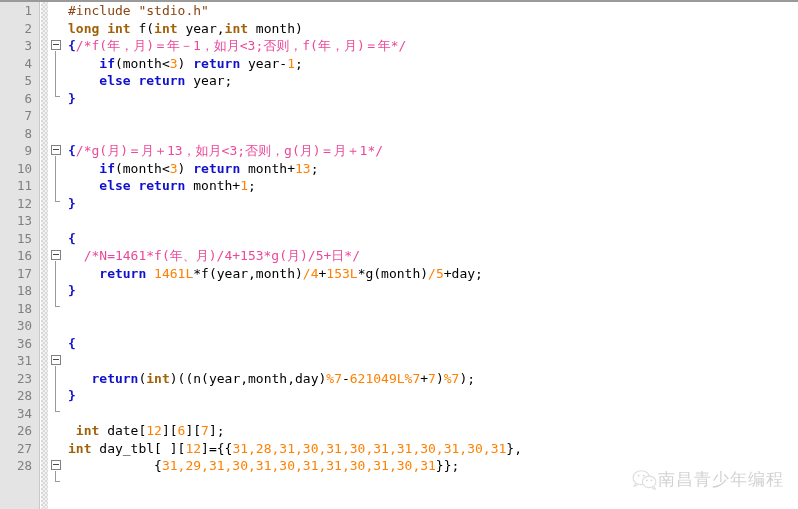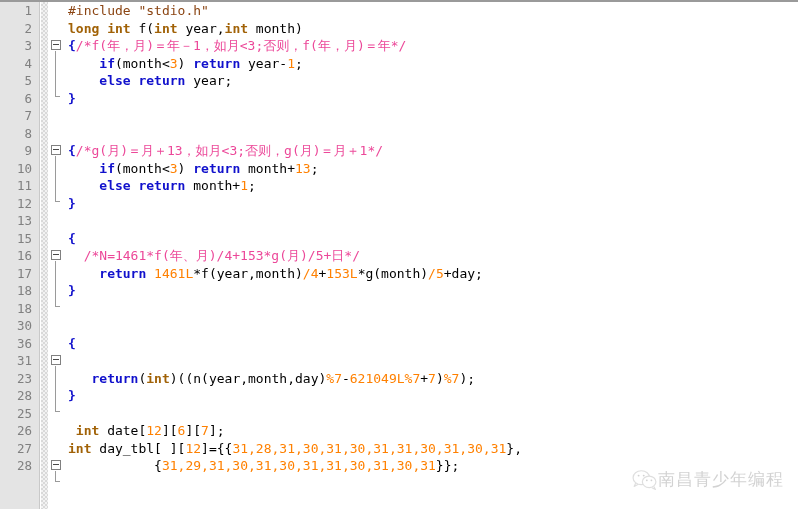--- a/index.html
+++ b/index.html
@@ -191,21 +191,21 @@
         <div class="line"><span class="lno">15</span><span class="code"><span class="t-kw">{</span></span></div>
         <div class="line"><span class="lno">16</span><span class="code"><span class="t-id">  </span><span class="t-cmt">/*N=1461*f(年、月)/4+153*g(月)/5+日*/</span></span></div>
         <div class="line"><span class="lno">17</span><span class="code"><span class="t-id">    </span><span class="t-kw">return</span><span class="t-id"> </span><span class="t-num">1461L</span><span class="t-id">*f(year,month)</span><span class="t-num">/4</span><span class="t-id">+</span><span class="t-num">153L</span><span class="t-id">*g(month)</span><span class="t-num">/5</span><span class="t-id">+day;</span></span></div>
         <div class="line"><span class="lno">18</span><span class="code"><span class="t-kw">}</span></span></div>
         <div class="line"><span class="lno">18</span><span class="code"></span></div>
         <div class="line"><span class="lno">30</span></div>
         <div class="line"><span class="lno">36</span><span class="code"><span class="t-kw">{</span></span></div>
         <div class="line"><span class="lno">31</span><span class="code"><span class="t-id">  </span></span></div>
         <div class="line"><span class="lno">23</span><span class="code"><span class="t-id">   </span><span class="t-kw">return</span><span class="t-id">(</span><span class="t-type">int</span><span class="t-id">)((n(year,month,day)</span><span class="t-num">%7</span><span class="t-id">-</span><span class="t-num">621049L</span><span class="t-num">%7</span><span class="t-id">+</span><span class="t-num">7</span><span class="t-id">)</span><span class="t-num">%7</span><span class="t-id">);</span></span></div>
         <div class="line"><span class="lno">28</span><span class="code"><span class="t-kw">}</span></span></div>
-        <div class="line"><span class="lno">25</span><span class="code"></span></div>
+        <div class="line"><span class="lno">34</span><span class="code"></span></div>
         <div class="line"><span class="lno">26</span><span class="code"><span class="t-id"> </span><span class="t-type">int</span><span class="t-id"> date[</span><span class="t-num">12</span><span class="t-id">][</span><span class="t-num">6</span><span class="t-id">][</span><span class="t-num">7</span><span class="t-id">];</span></span></div>
         <div class="line"><span class="lno">27</span><span class="code"><span class="t-type">int</span><span class="t-id"> day_tbl[ ][</span><span class="t-num">12</span><span class="t-id">]={{</span><span class="t-num">31,28,31,30,31,30,31,31,30,31,30,31</span><span class="t-id">},</span></span></div>
         <div class="line"><span class="lno">28</span><span class="code"><span class="t-id">           {</span><span class="t-num">31,29,31,30,31,30,31,31,30,31,30,31</span><span class="t-id">}};</span></span></div>
         <div class="fold-box" style="top: 38px;"></div>
         <div class="fold-line" style="top: 49px; height: 44.5px;"></div>
         <div class="fold-end" style="top: 93.5px;"></div>
         <div class="fold-box" style="top: 143px;"></div>
         <div class="fold-line" style="top: 154px; height: 44.5px;"></div>
         <div class="fold-end" style="top: 198.5px;"></div>
         <div class="fold-box" style="top: 248px;"></div>

